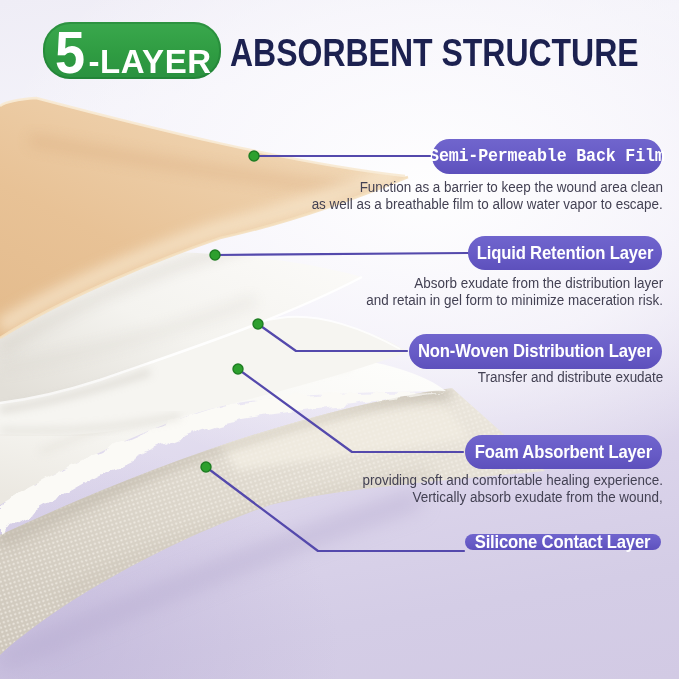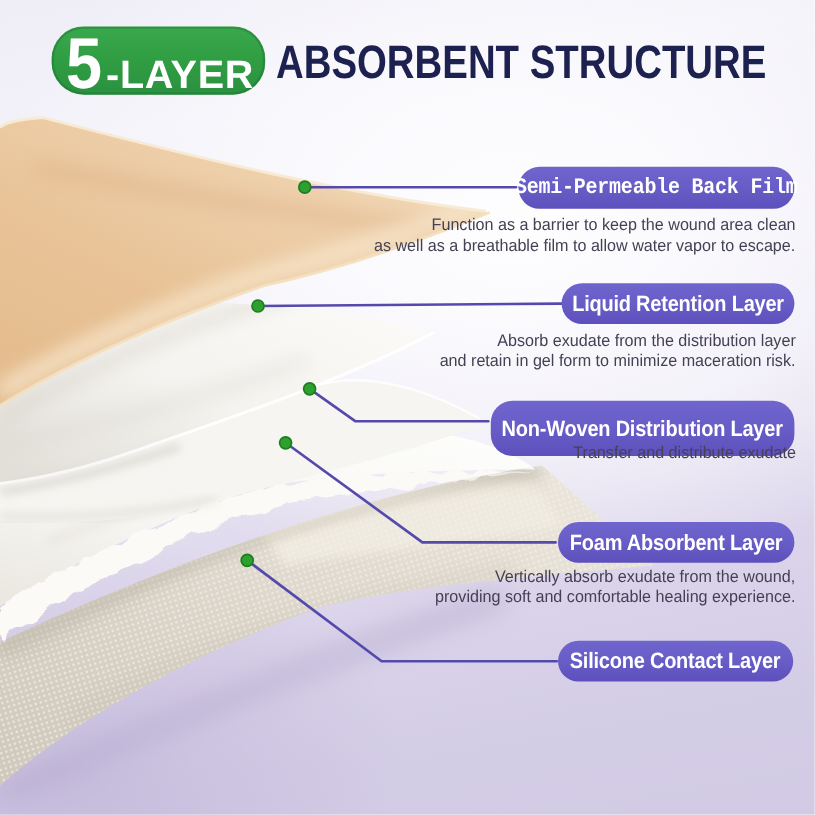--- a/index.html
+++ b/index.html
@@ -166,32 +166,32 @@
   </div>
 
   <div class="pill" style="left:468px;top:236px;width:194px;height:34px;">
     <span>Liquid Retention Layer</span>
   </div>
   <div class="desc" style="top:275px;">
     <div><span>Absorb exudate from the distribution layer</span></div>
     <div><span>and retain in gel form to minimize maceration risk.</span></div>
   </div>
 
-  <div class="pill" style="left:409px;top:333.5px;width:253px;height:46px;">
+  <div class="pill" style="left:409px;top:333.5px;width:253px;height:35px;">
     <span>Non-Woven Distribution Layer</span>
   </div>
   <div class="desc" style="top:369px;">
     <div><span>Transfer and distribute exudate</span></div>
   </div>
 
   <div class="pill" style="left:465px;top:435px;width:197px;height:34px;">
     <span>Foam Absorbent Layer</span>
   </div>
   <div class="desc" style="top:472px;">
+    <div><span>providing soft and comfortable healing experience.</span></div>
     <div><span>Vertically absorb exudate from the wound,</span></div>
-    <div><span>providing soft and comfortable healing experience.</span></div>
   </div>
 
-  <div class="pill" style="left:465px;top:534px;width:196px;height:34px;">
+  <div class="pill" style="left:465px;top:534px;width:196px;height:16px;">
     <span>Silicone Contact Layer</span>
   </div>
 
 </div>
 
 </body></html>

